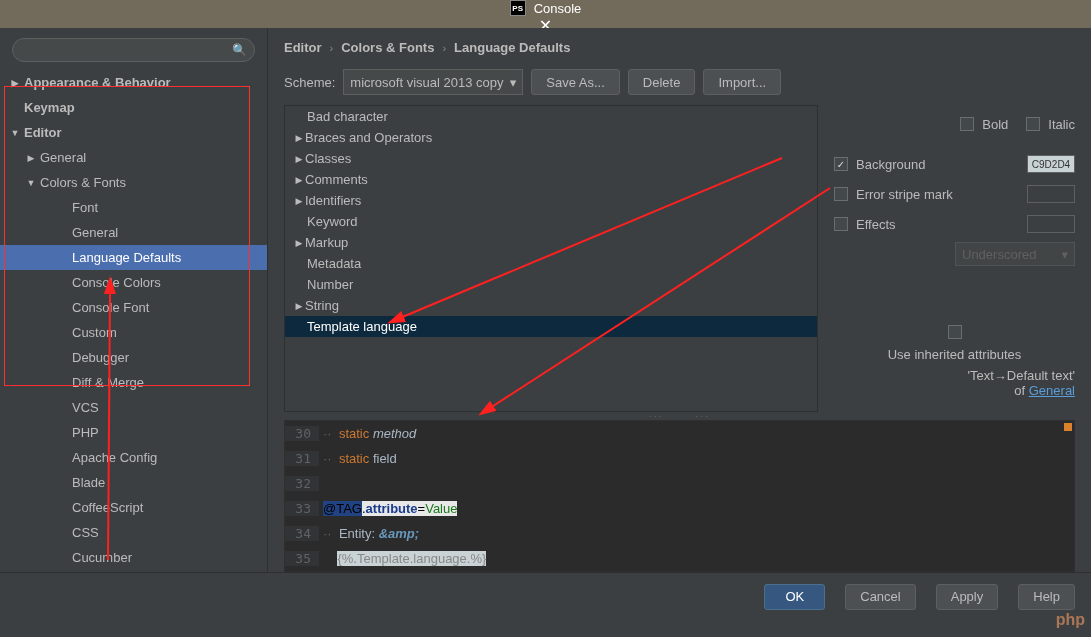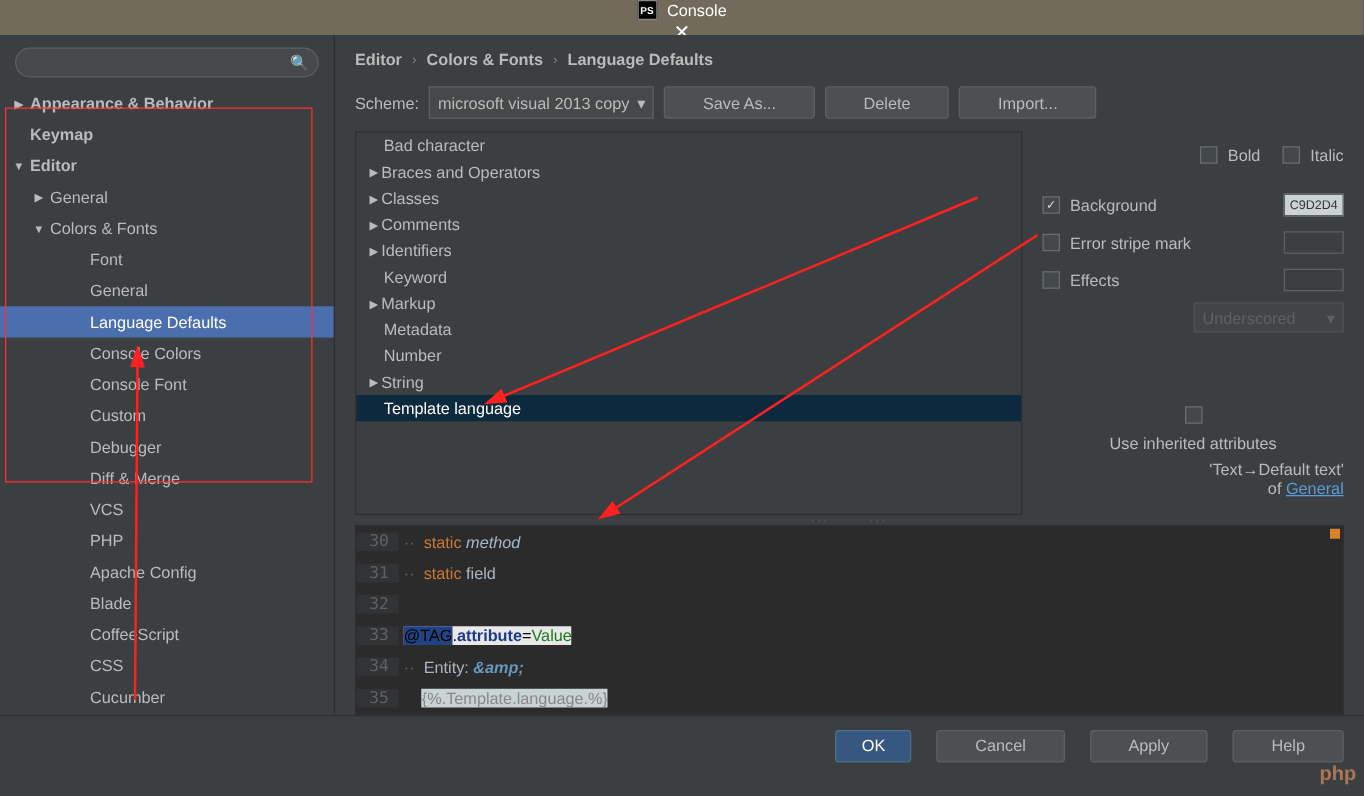--- a/index.html
+++ b/index.html
@@ -35,21 +35,21 @@
 .l3 { padding-left: 72px; }
 .nav-item .arrow { margin-left: -14px; margin-right: 4px; }
 
 .main { flex: 1; display: flex; flex-direction: column; background: #3c3f41; }
 .breadcrumb { padding: 12px 16px 8px 16px; color: #bbbbbb; font-weight: bold; display: flex; gap: 8px; align-items: center; }
 .breadcrumb .sep { color: #888; font-weight: normal; font-size: 11px; }
 
 .scheme-row { display: flex; align-items: center; gap: 8px; padding: 6px 16px 10px 16px; }
 .scheme-row label { color: #bbb; }
 .scheme-select { background: #45494a; border: 1px solid #5e6060; color: #bbb; height: 26px; padding: 0 6px; display: flex; align-items: center; gap: 6px; min-width: 180px; justify-content: space-between; }
-.btn { background: #4c5052; border: 1px solid #5e6060; color: #bbb; height: 26px; padding: 0 30px; cursor: pointer; border-radius: 3px; }
+.btn { background: #4c5052; border: 1px solid #5e6060; color: #bbb; height: 26px; padding: 0 14px; cursor: pointer; border-radius: 3px; }
 
 .content-split { display: flex; flex: 1; gap: 0; padding: 0 16px 0 16px; min-height: 0; }
 .tree-panel { width: 534px; background: #3c3f41; border: 1px solid #2d2f30; overflow-y: auto; }
 .tree-row { height: 21px; display: flex; align-items: center; padding-left: 8px; cursor: pointer; color: #bbb; }
 .tree-row.selected { background: #0d293e; color: #fff; }
 .tree-row .arrow { width: 12px; font-size: 9px; }
 .tree-row .indent { width: 14px; display: inline-block; }
 
 .attr-panel { flex: 1; padding: 4px 0 0 16px; display: flex; flex-direction: column; }
 .attr-top { display: flex; justify-content: flex-end; gap: 18px; margin-bottom: 10px; }

